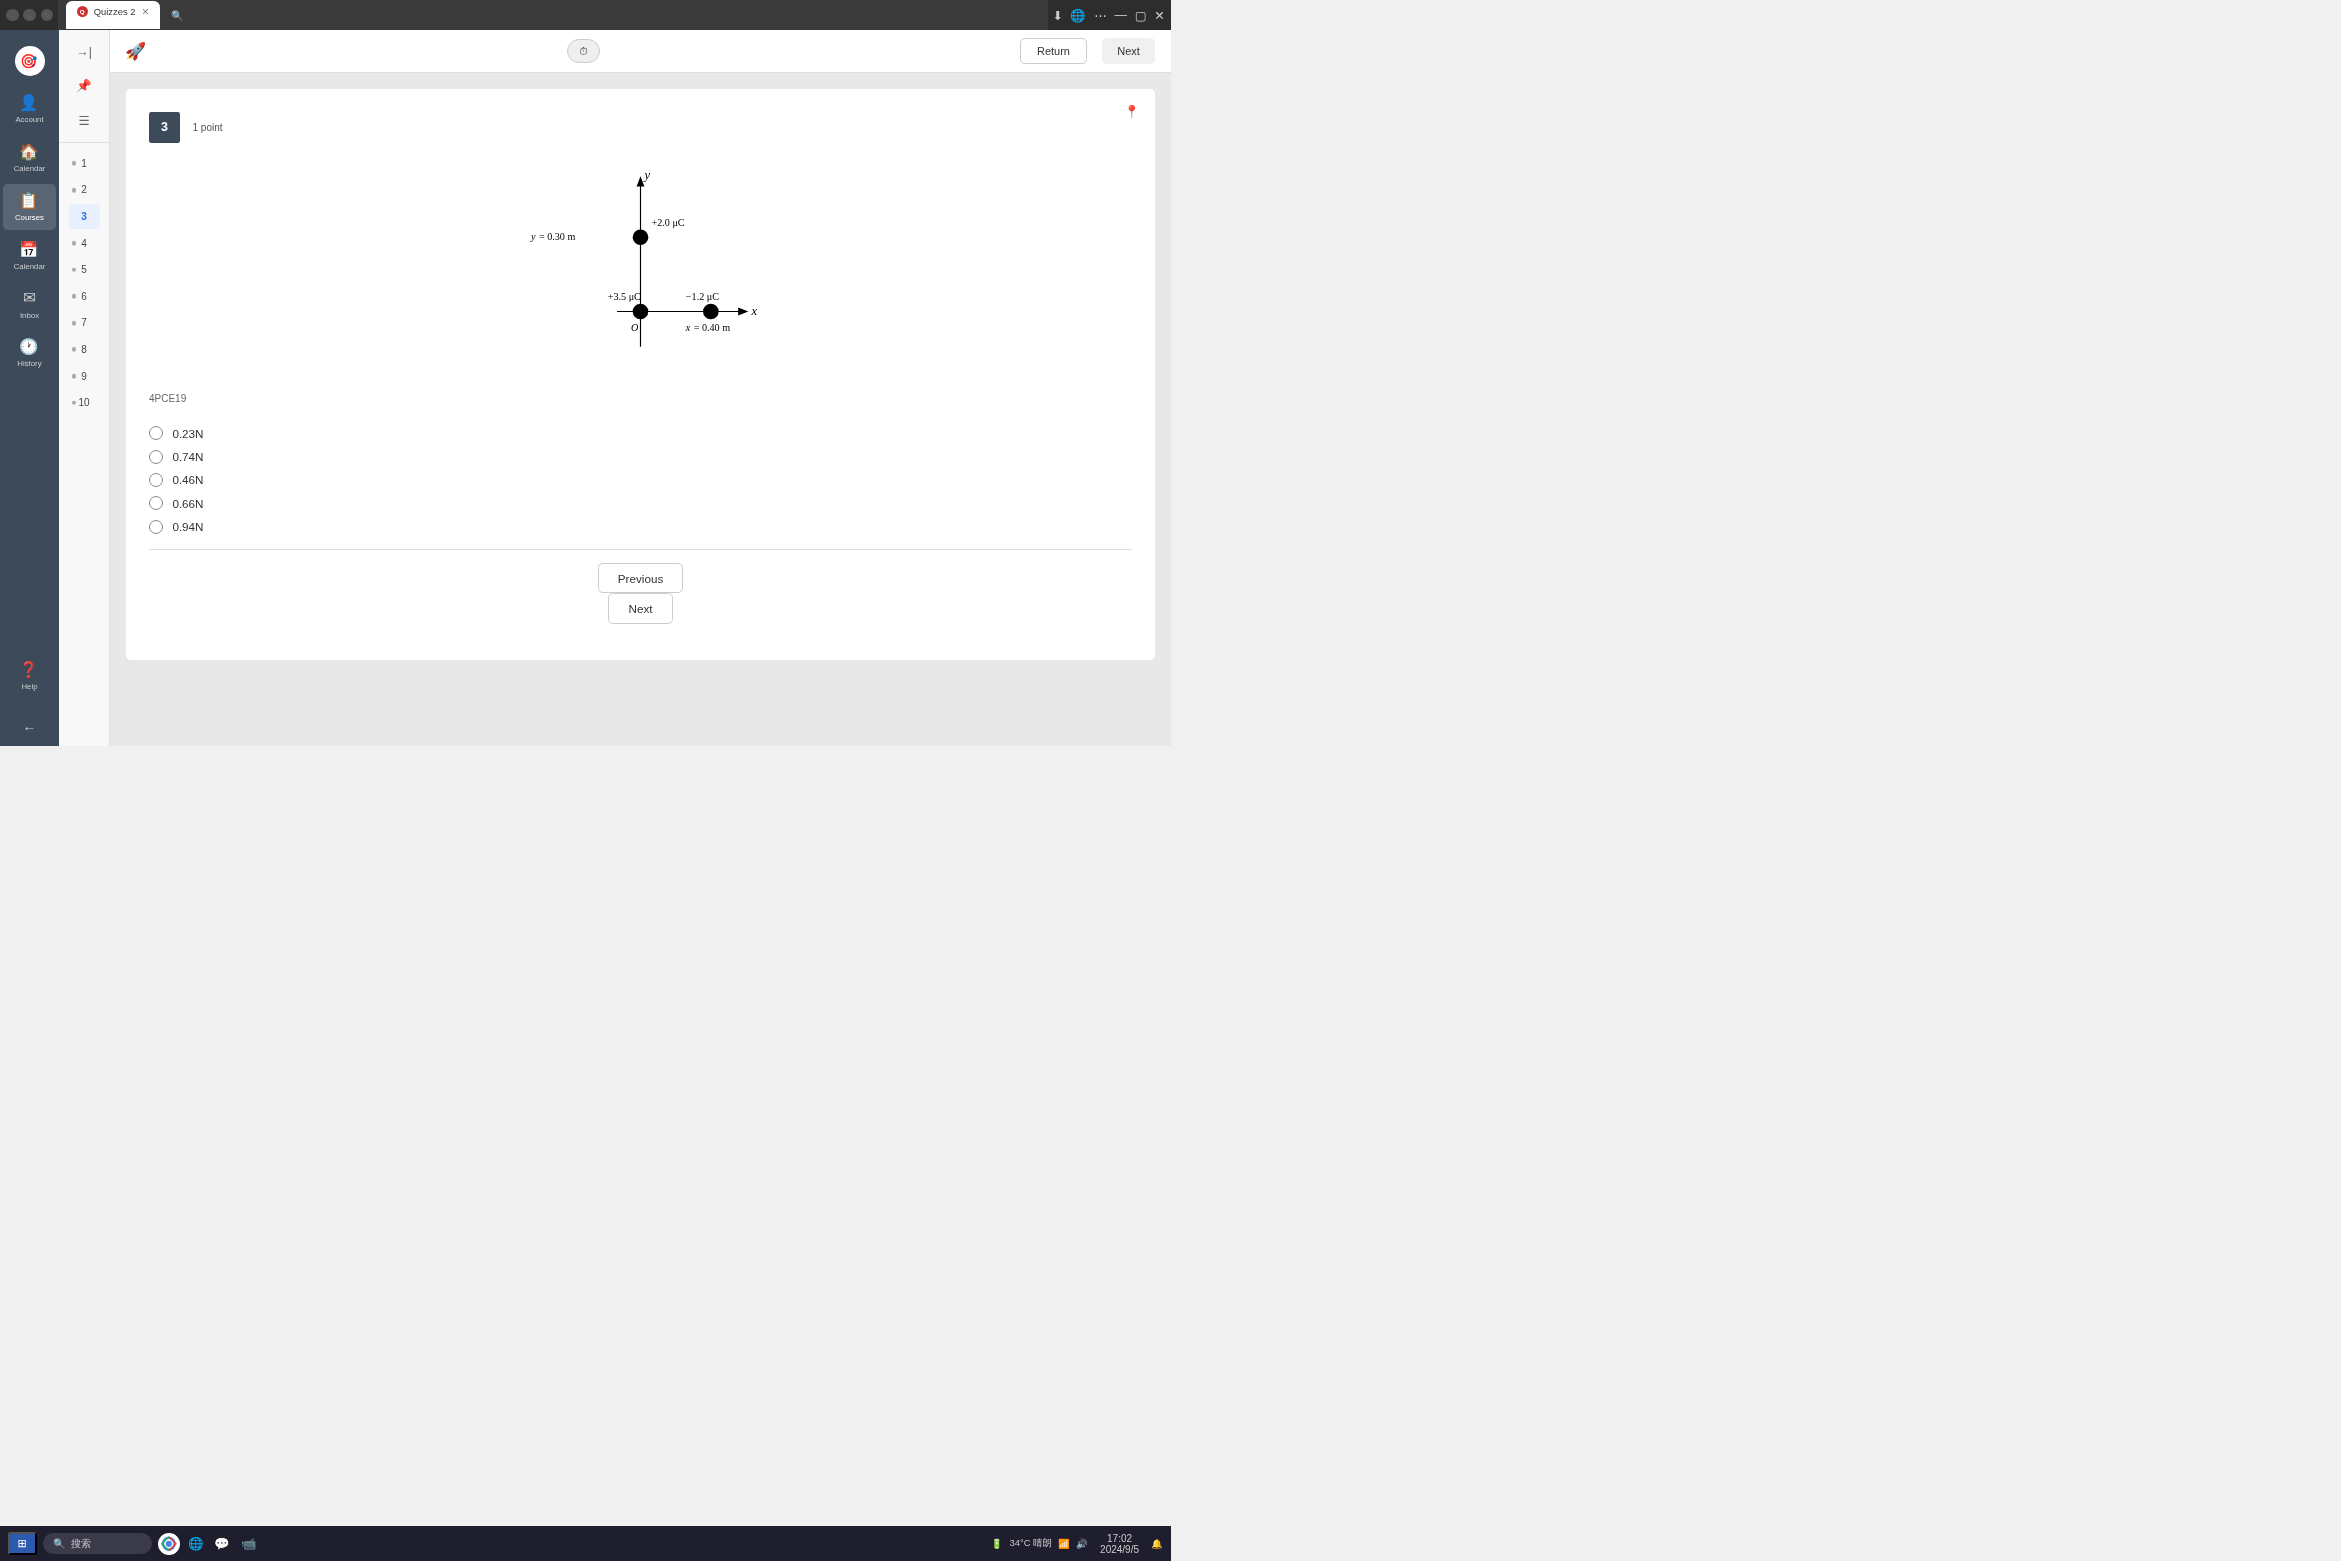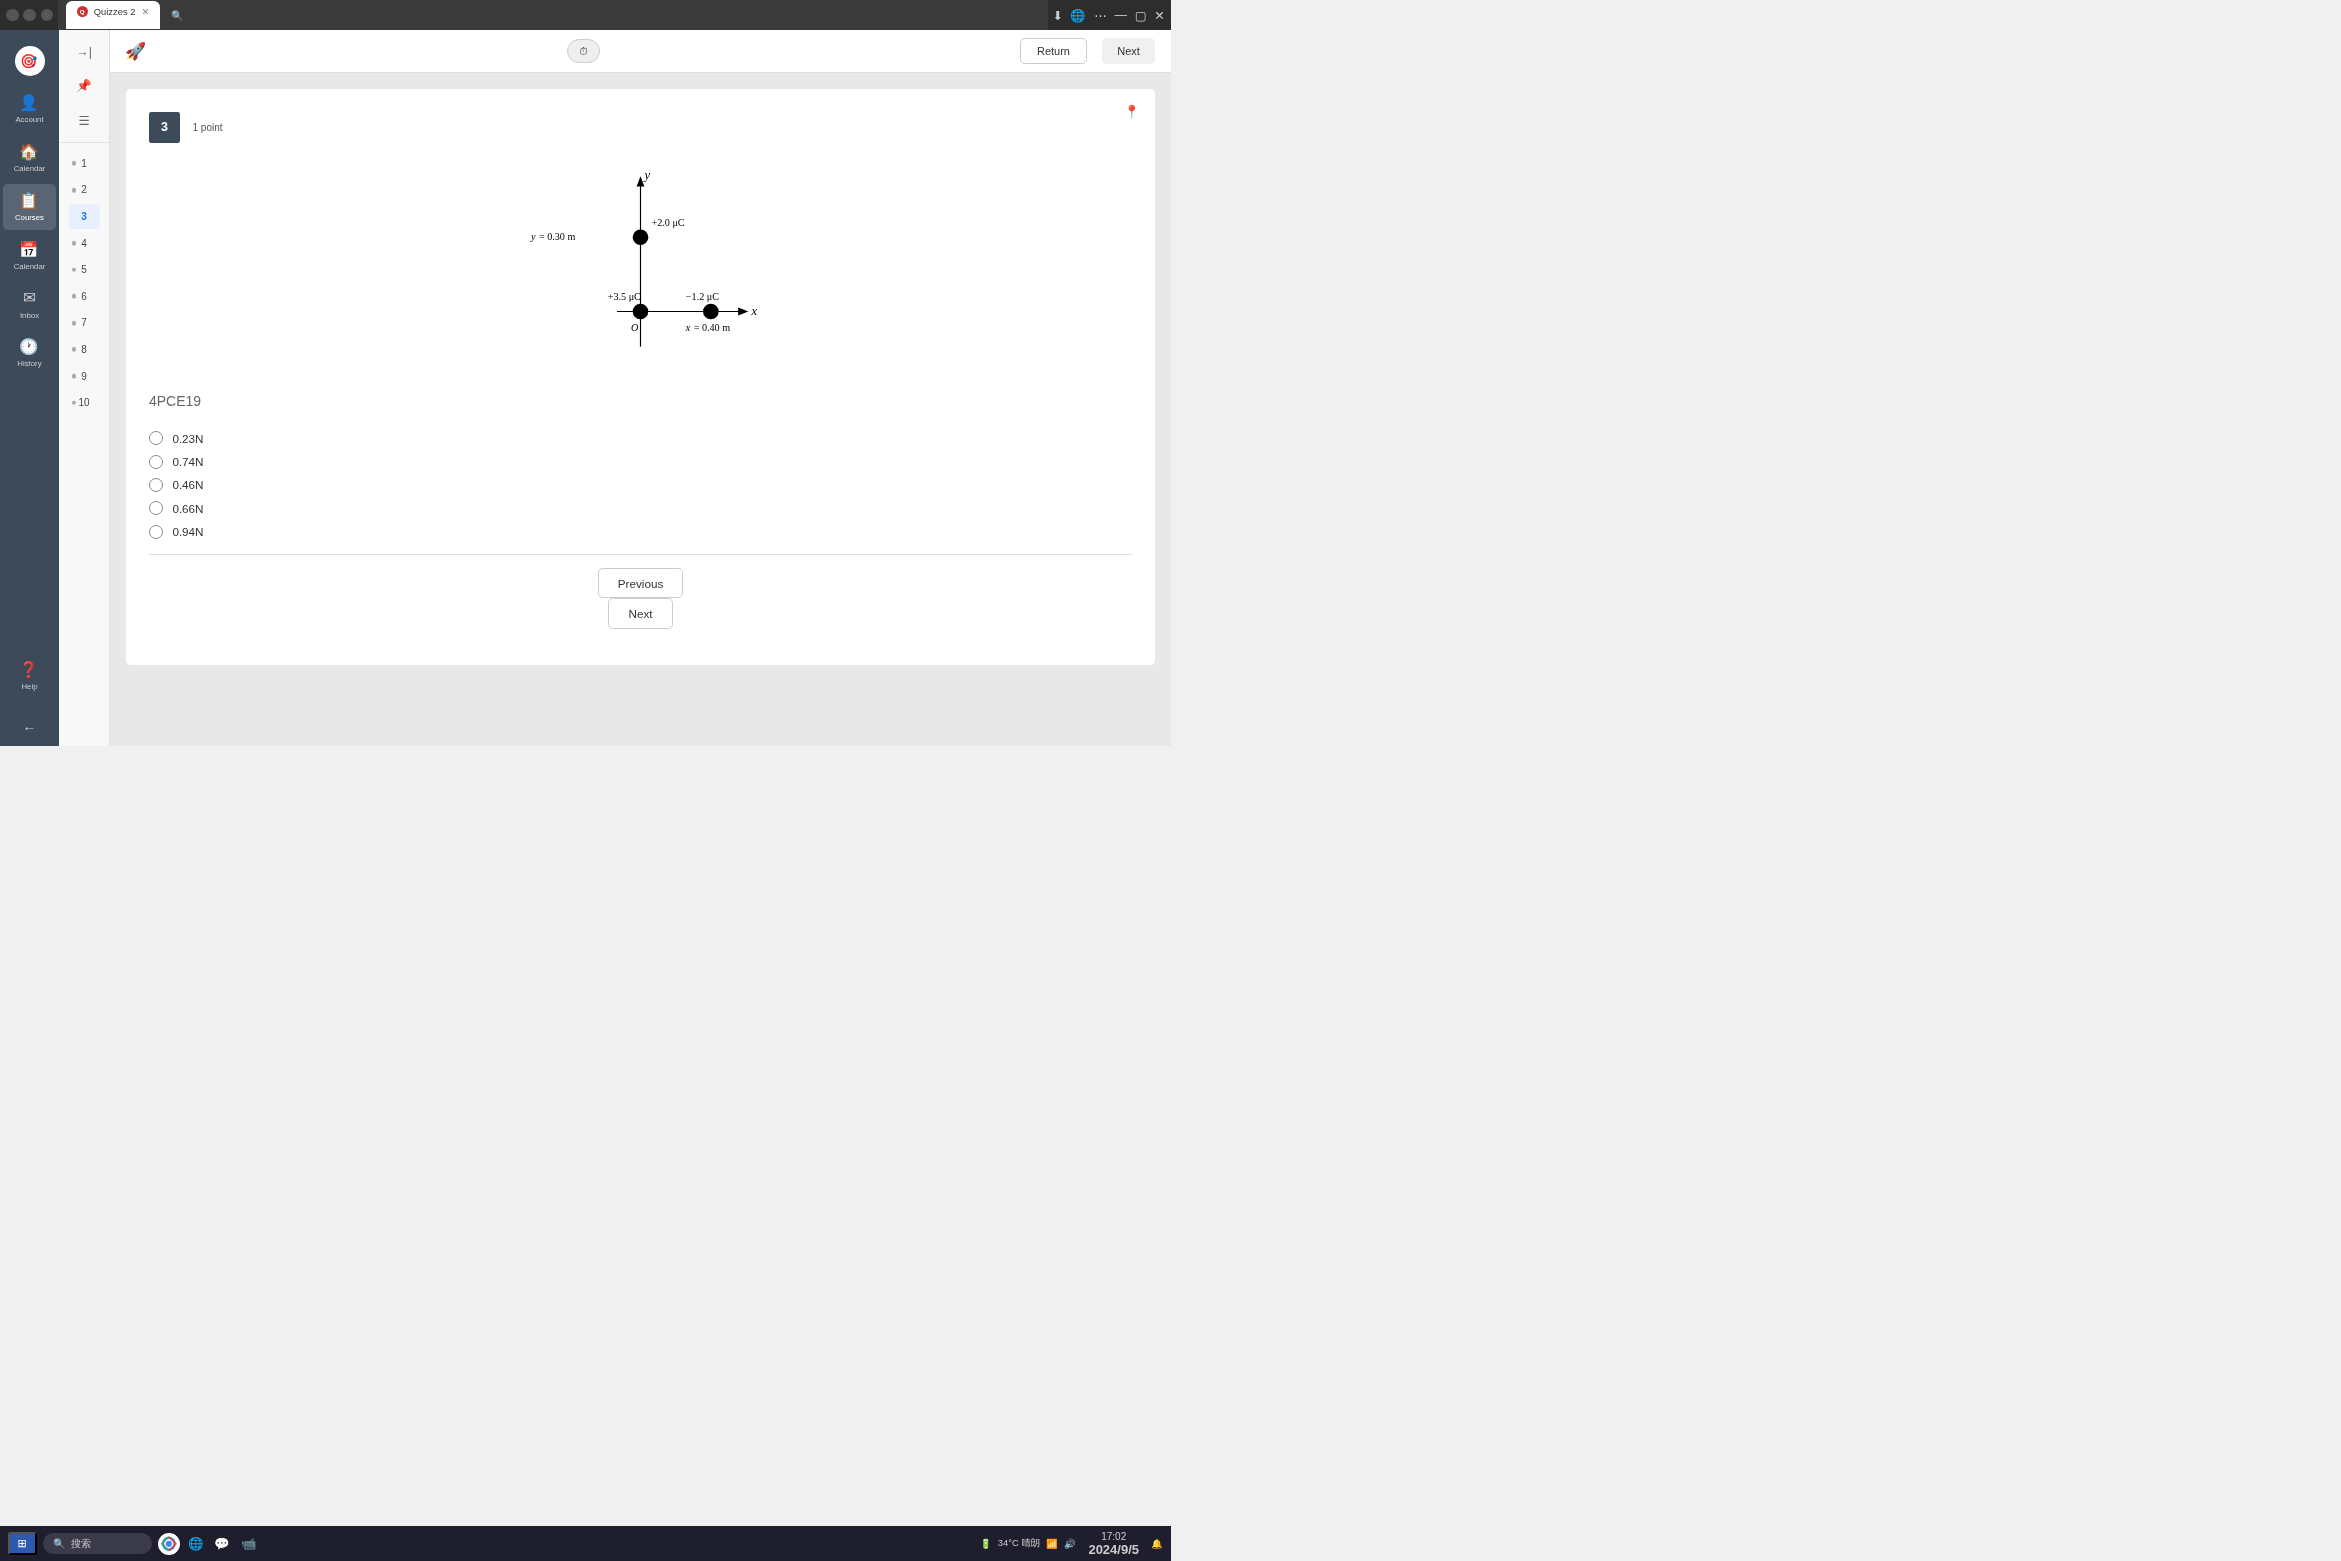--- a/index.html
+++ b/index.html
@@ -53,21 +53,21 @@
     .question-header { display: flex; align-items: center; gap: 12.5px; margin-bottom: 15.6px; }
     .question-number { background: #3d4a5a; color: white; width: 31px; height: 31px; display: flex; align-items: center; justify-content: center; font-size: 12.5px; font-weight: 600; border-radius: 2.3px; }
     .question-points { font-size: 10px; color: #555; }
     .pin-icon { position: absolute; top: 15.6px; right: 15.6px; font-size: 12.5px; color: #888; cursor: pointer; }
 
     
     .diagram-container { display: flex; justify-content: center; margin: 15.6px 0; }
 
     
     .question-text { font-size: 11.7px; color: #222; margin: 12.5px 0 6.2px 0; line-height: 1.5; }
-    .question-id { font-size: 14px; color: #666; margin-bottom: 22px; }
+    .question-id { font-size: 10px; color: #666; margin-bottom: 22px; }
 
     
     .answer-choices { display: flex; flex-direction: column; gap: 9.4px; margin-top: 7.8px; }
     .answer-choice { display: flex; align-items: center; gap: 9.4px; cursor: pointer; }
     .radio-circle { width: 14px; height: 14px; border-radius: 50%; border: 1.6px solid #888; background: white; flex-shrink: 0; }
     .answer-label { font-size: 11.7px; color: #333; }
 
     
     .bottom-nav { background: white; border-top: 0.8px solid #ddd; padding: 12.5px 19px; display: flex; justify-content: space-between; align-items: center; margin-top: 15.6px; border-radius: 0 0 4.7px 4.7px; flex-direction: column; }
     .btn-prev { border: 0.8px solid #ccc; background: white; padding: 7.8px 19px; border-radius: 4.7px; cursor: pointer; font-size: 11.7px; color: #333; }
@@ -75,21 +75,21 @@
 
     
     .taskbar { background: #1e1e2e; height: 35px; display: flex; align-items: center; padding: 0 7.8px; gap: 6.2px; position: fixed; bottom: 0; width: 1171px; }
     .taskbar-start { background: #2d5aaf; border-radius: 2.3px; padding: 3.1px 7.8px; color: white; font-size: 11px; }
     .taskbar-search { background: #3a3a4a; border-radius: 12.5px; padding: 3.1px 11px; display: flex; align-items: center; gap: 4.7px; color: #ccc; font-size: 10px; width: 109px; }
     .taskbar-apps { display: flex; gap: 4.7px; align-items: center; }
     .taskbar-app { width: 22px; height: 22px; border-radius: 50%; display: flex; align-items: center; justify-content: center; font-size: 12.5px; cursor: pointer; }
     .taskbar-right { margin-left: auto; display: flex; align-items: center; gap: 12.5px; color: #ccc; font-size: 9.4px; }
     .taskbar-time { text-align: center; }
     .taskbar-time .time { font-size: 10px; }
-    .taskbar-time .date { font-size: 13px; font-weight: bold; }
+    .taskbar-time .date { font-size: 10px; }
     .taskbar-sys { display: flex; align-items: center; gap: 6.2px; font-size: 9.4px; color: #ccc; }
   </style>
 </head>
 <body>
 
 <div class="browser-chrome" style="background:#2d2d2d; height:30px; display:flex; align-items:center; padding:0 6.2px; gap:4.7px;">
   <div class="browser-controls">
     <button class="browser-btn">←</button>
     <button class="browser-btn">→</button>
     <button class="browser-btn">↻</button>

